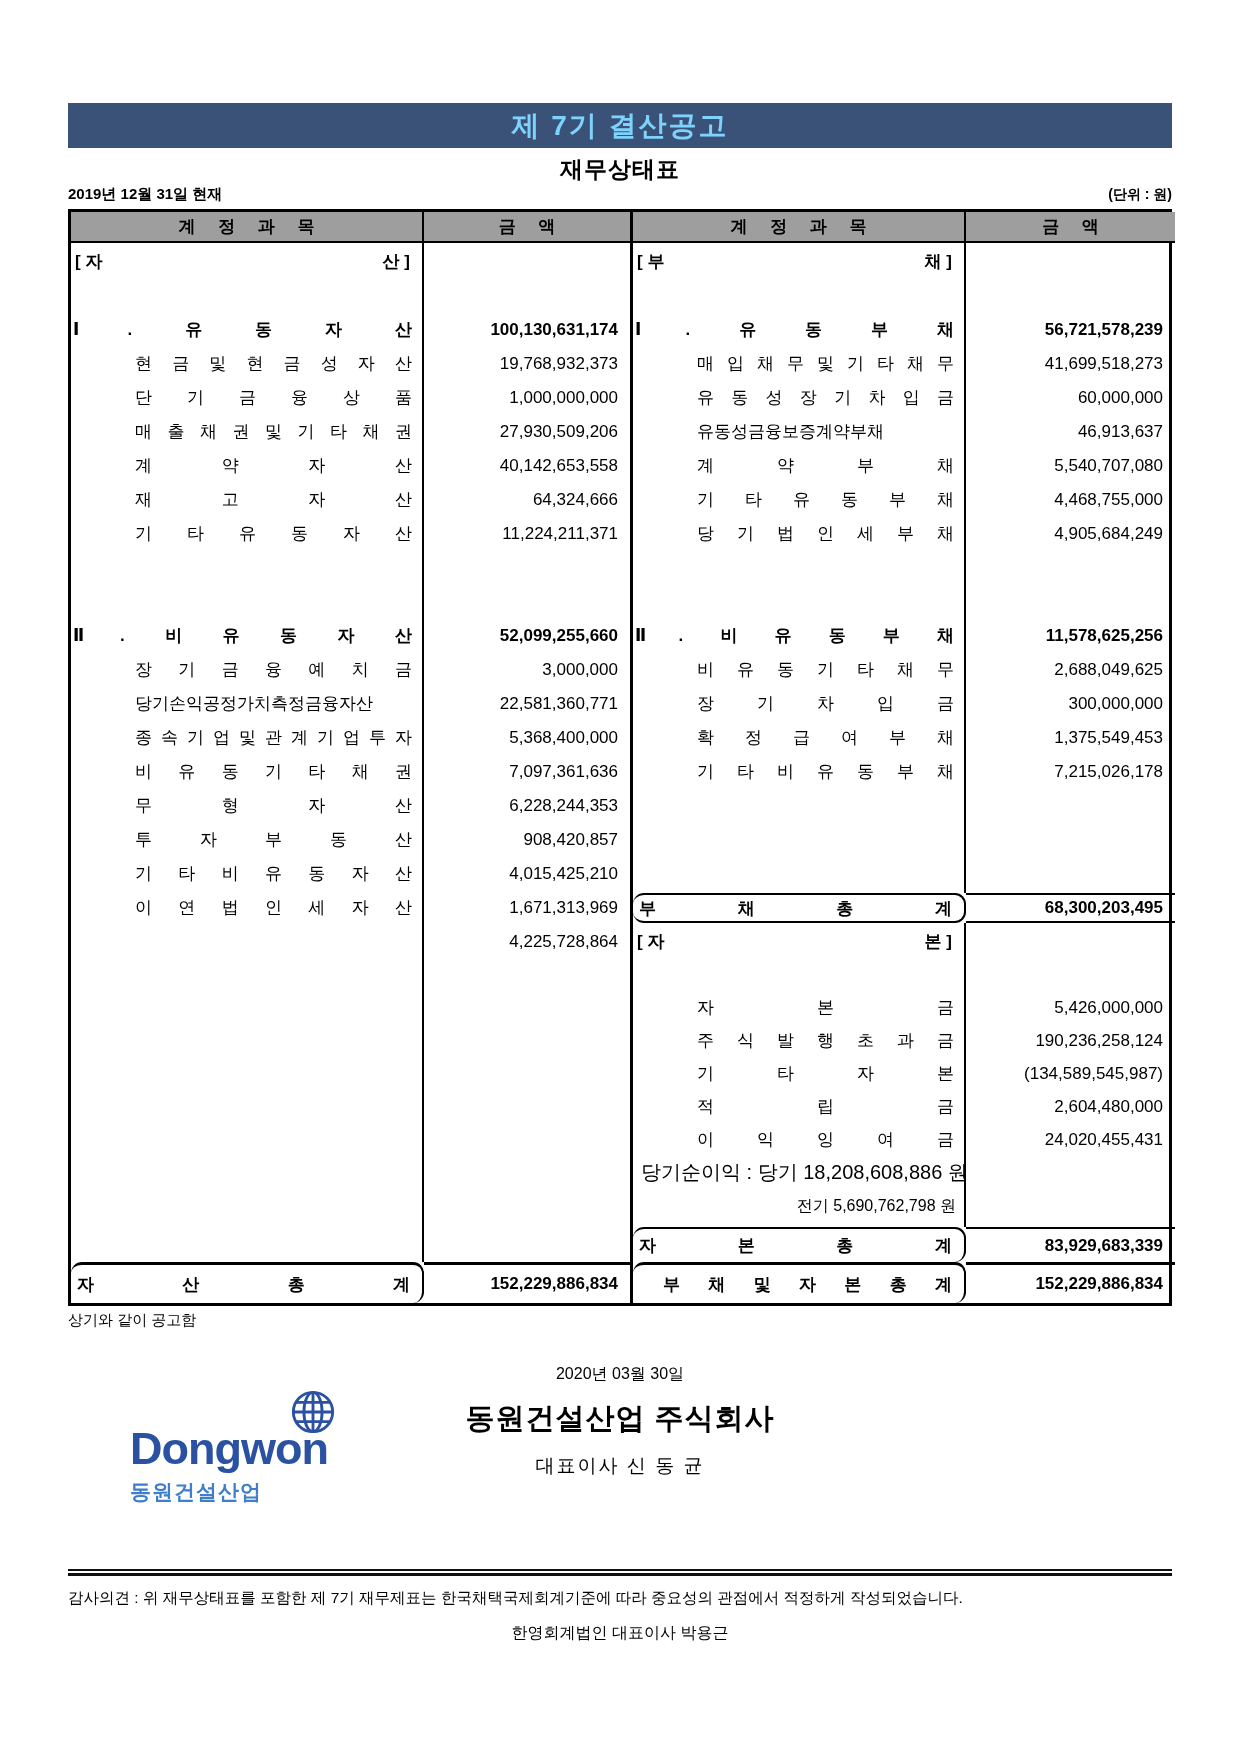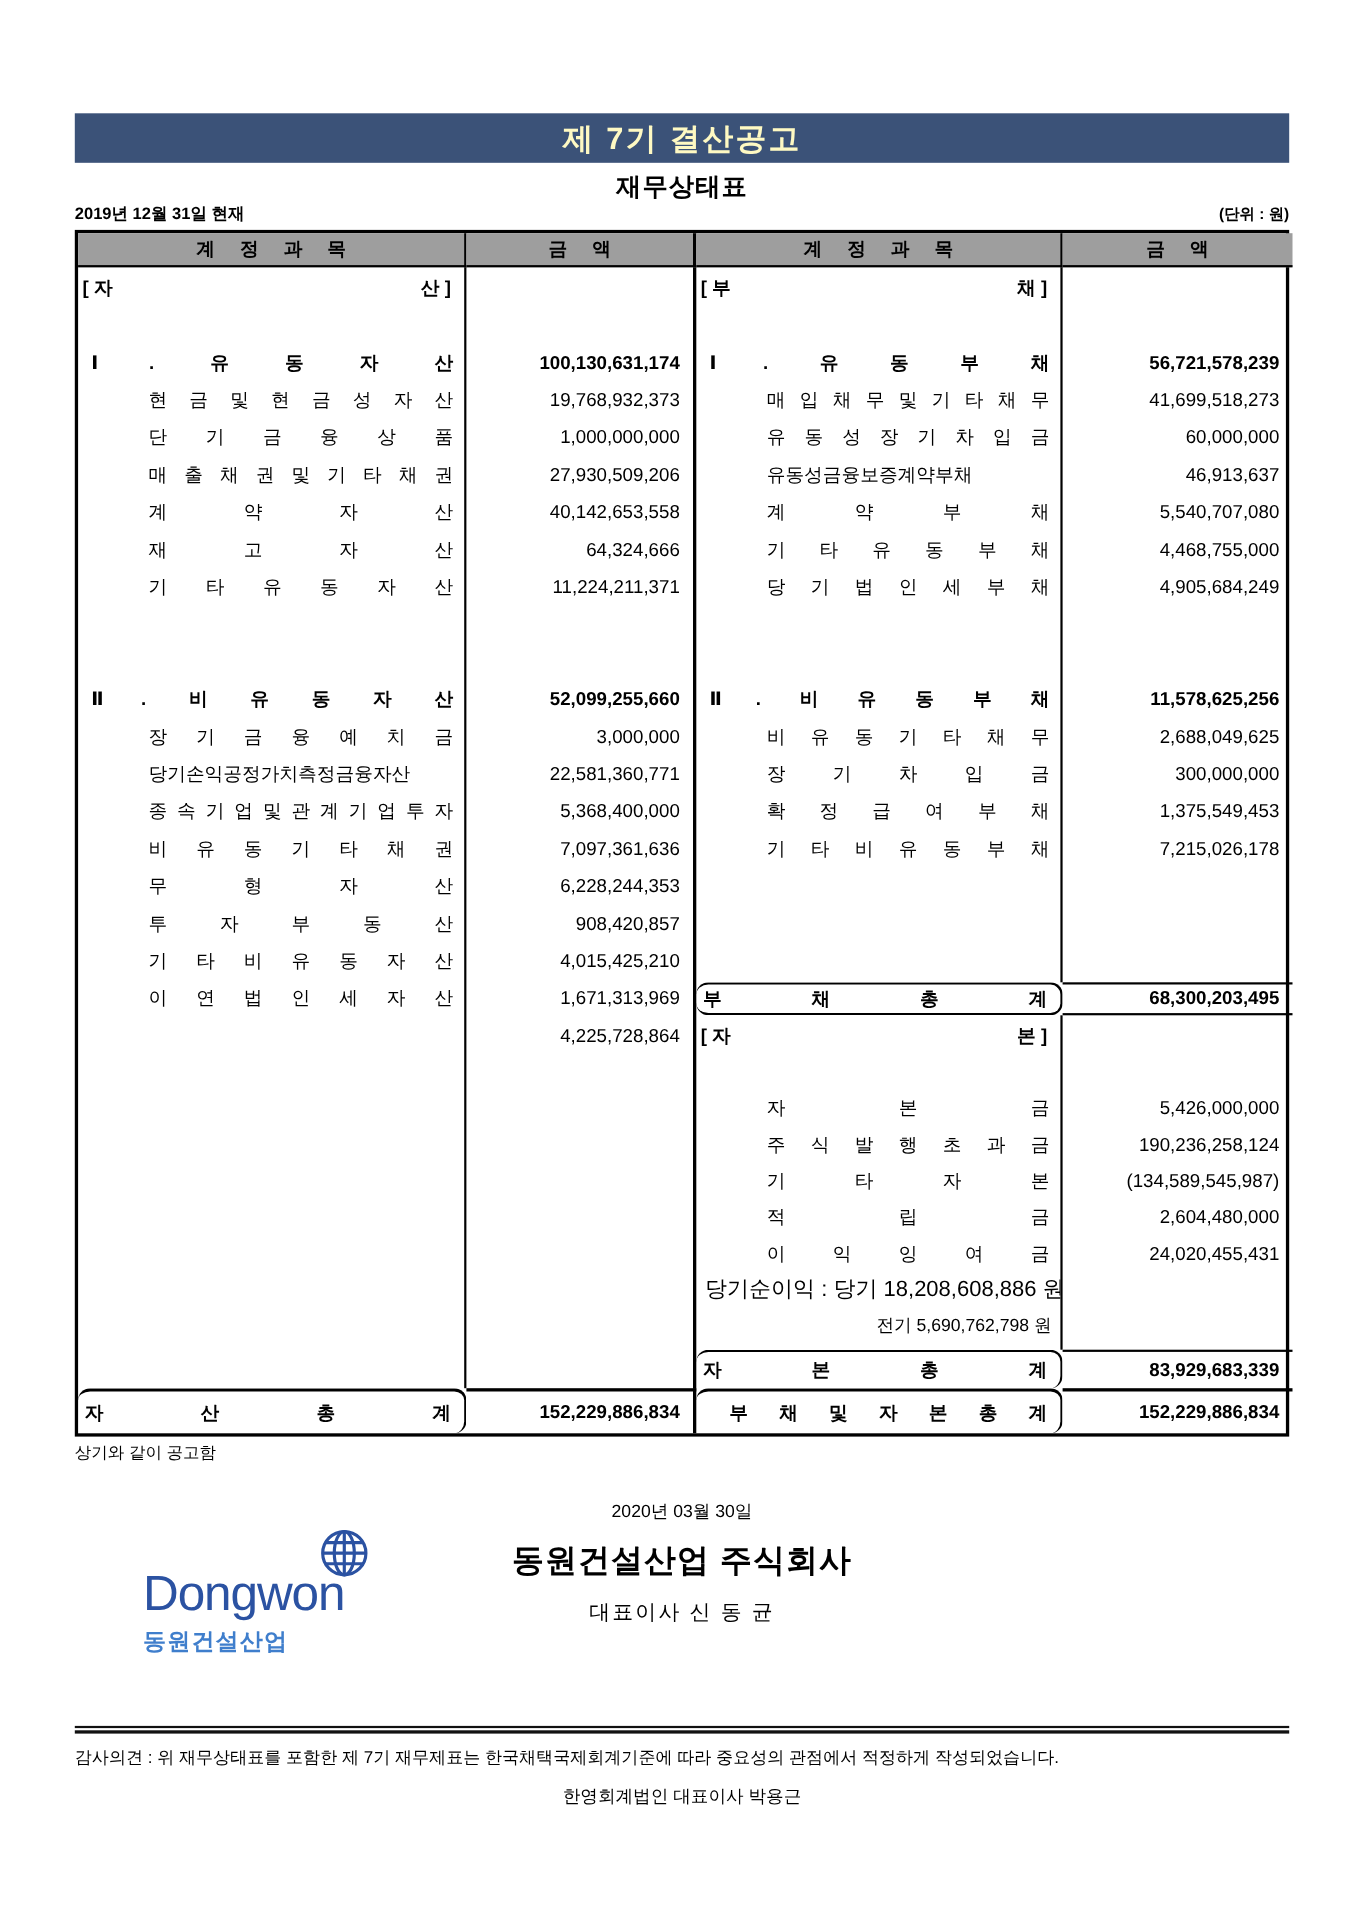--- a/index.html
+++ b/index.html
@@ -3,21 +3,21 @@
 <meta charset="utf-8">
 <style>
   * { margin:0; padding:0; box-sizing:border-box; }
   html,body { background:#ffffff; }
   body { font-family:"Liberation Sans","DejaVu Sans",sans-serif; color:#000; }
   .page { position:relative; width:1240px; height:1753px; background:#fff; overflow:hidden; }
   .content { position:absolute; left:68px; top:0; width:1104px; }
 
   
   .banner { margin-top:103px; height:45px; background:#3b5278; display:flex; align-items:center; justify-content:center; }
-  .banner-title { color:#fef9c3; font-size:28px; font-weight:bold; letter-spacing:2px; }
+  .banner-title { color:#7dd3fc; font-size:28px; font-weight:bold; letter-spacing:2px; }
   .subtitle { margin-top:6px; text-align:center; font-size:23px; font-weight:bold; letter-spacing:1px; }
   .meta-row { display:flex; justify-content:space-between; align-items:flex-end; margin-bottom:5px; }
   .as-of { font-size:15px; font-weight:bold; }
   .unit-note { font-size:14px; font-weight:bold; }
 
   
   .fin-table {
     display:grid;
     grid-template-columns:353px 209px 333px 209px;
     grid-template-rows:31px 650px 30px 304px 35px 41px;
@@ -29,42 +29,42 @@
   .vr-mid { border-right:3px solid #000; } 
   .vr-b { border-right:2px solid #000; }   
 
   .th { background:#9e9e9e; border-bottom:2px solid #000; display:flex; align-items:center; justify-content:center;
         font-weight:bold; font-size:17px; word-spacing:18px; }
 
   .lines { padding-top:2px; }
   .tline { height:34px; line-height:34px; font-size:17px; overflow:hidden; white-space:nowrap; }
   .eq .tline { height:33px; line-height:33px; }
   .tline.item { text-align:justify; text-align-last:justify; padding:0 10px 0 64px; }
-  .tline.section { font-weight:bold; text-align:justify; text-align-last:justify; padding:0 10px 0 12px; }
+  .tline.section { font-weight:bold; text-align:justify; text-align-last:justify; padding:0 10px 0 2px; }
   .tline.bracket { font-weight:bold; display:flex; justify-content:space-between; padding:0 12px 0 4px; }
   .tline.note-left { font-size:20px; text-align:right; padding:0 8px; }
   .tline.note-right { font-size:16px; text-align:right; padding:0 8px; }
   .tline.amt { text-align:right; padding:0 12px; }
   .tline.bold { font-weight:bold; }
 
   .row-total-label { display:flex; align-items:center;border-radius:11px; }
   .row-total-label > span { display:block; width:100%; font-weight:bold; font-size:17px;
                             text-align:justify; text-align-last:justify; padding:0 12px 0 6px; }
   .row-total-amt { display:flex; align-items:center; justify-content:flex-end; font-weight:bold; font-size:17px; padding-right:12px; }
   .hr-top2 { border-top:2px solid #000; }
   .hr-bot2 { border-bottom:2px solid #000; }
   .hr-top3 { border-top:3px solid #000; }
 
   
   .notice { margin-top:5px; font-size:15px; }
   .footer-date { margin-top:34px; text-align:center; font-size:16px; }
   .company-block { position:relative; margin-top:14px; }
   .logo { position:absolute; left:62px; top:-10px; width:220px; }
   .logo-globe { position:absolute; top:0; right:14px; width:46px; height:46px; }
-  .logo-wordmark { margin-top:34px; font-size:45px; font-weight:normal; color:#2b52a2; letter-spacing:-1px; }
+  .logo-wordmark { margin-top:34px; font-size:45px; font-weight:bold; color:#2b52a2; letter-spacing:-1px; }
   .logo-caption { margin-top:3px; font-size:21px; font-weight:bold; color:#3f7ecc; letter-spacing:1px; }
   .company-name { text-align:center; font-size:29px; font-weight:bold; letter-spacing:1px; }
   .ceo-line { margin-top:14px; text-align:center; font-size:19px; letter-spacing:2px; margin-bottom:90px; }
   .divider { margin-top:28px; height:7px; border-top:2px solid #111; border-bottom:3px solid #111; }
   .audit-opinion { margin-top:12px; font-size:15.5px; }
   .auditor-line { margin-top:14px; text-align:center; font-size:16px; }
 </style>
 </head>
 <body>
 

